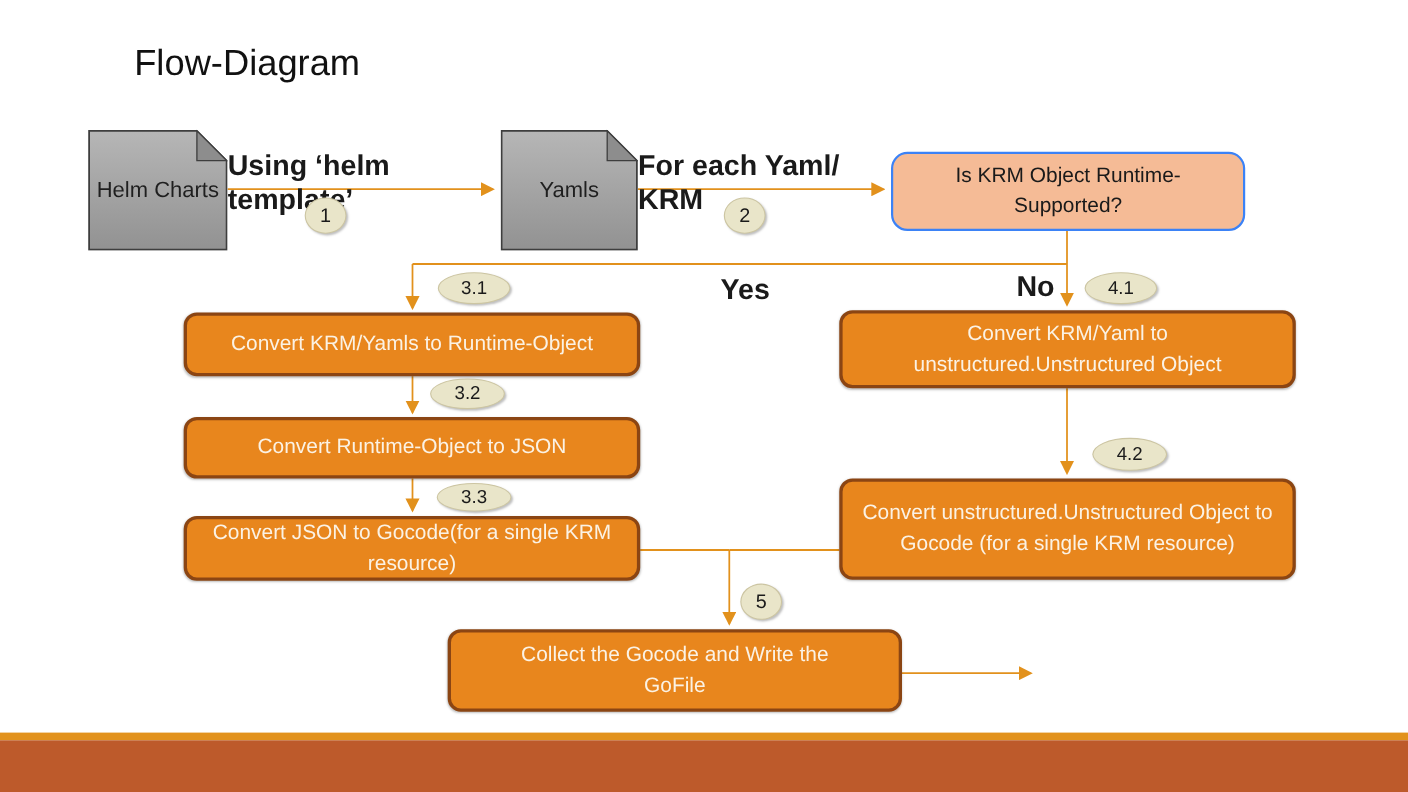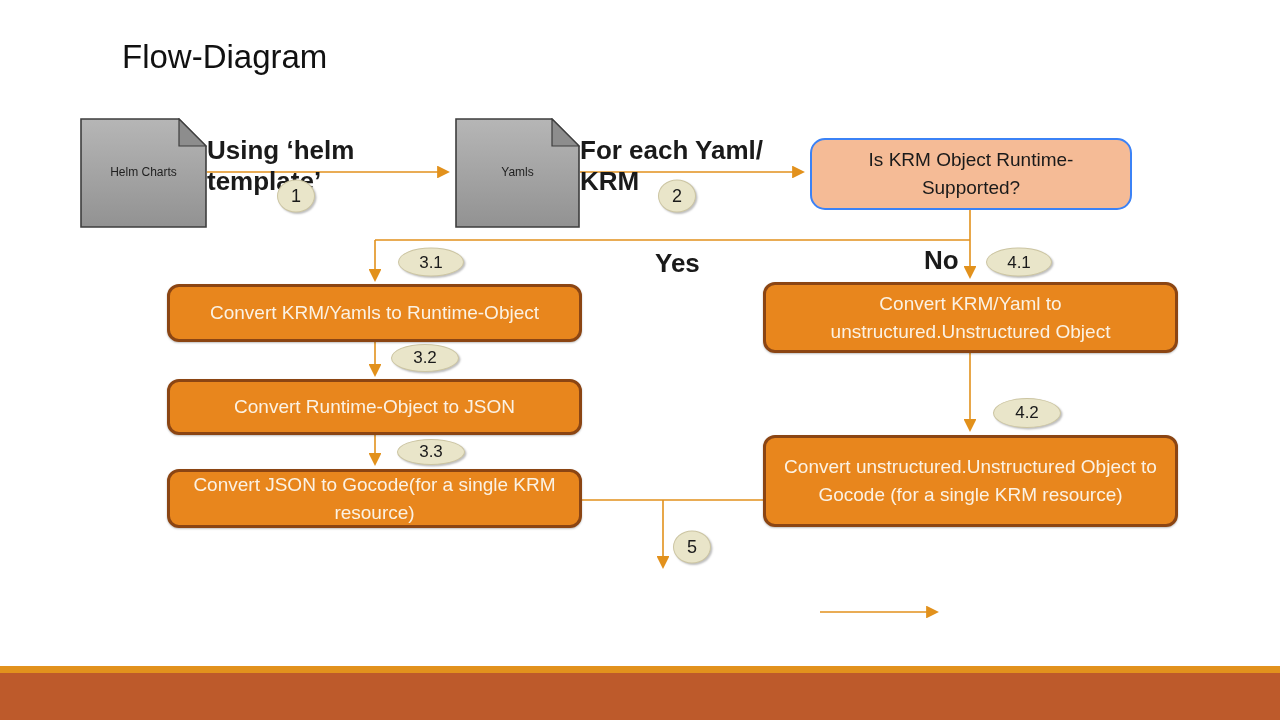--- a/index.html
+++ b/index.html
@@ -19,21 +19,21 @@
   .process{
     background:#E8861D;border:3px solid #8B4513;border-radius:12px;
     color:#FBF2E4;padding:4px 18px;box-shadow:0 1px 2px rgba(0,0,0,0.25);
   }
   .decision{
     background:#F5BB96;border:2px solid #3b82f6;border-radius:15px;
     color:#1a1a1a;padding:4px 14px;
   }
   .shape-node{background:transparent;border:none;color:#1f1f1f;padding:0;}
   .shape-node svg{position:absolute;left:0;top:0;}
-  .shape-node .lbl{position:relative;z-index:1;font-size:12px;}
+  .shape-node .lbl{position:relative;z-index:1;font-size:20px;}
   .edge-label{
     position:absolute;z-index:2;font-size:26px;color:#1a1a1a;text-align:left;font-weight:bold;
   }
   .badge{
     position:absolute;z-index:3;display:flex;align-items:center;justify-content:center;
     background:#E9E5C9;border:1px solid #CCC5A2;border-radius:50%;
     color:#1a1a1a;font-size:17px;box-shadow:1.5px 1.5px 2px rgba(0,0,0,0.25);
     transform:translate(-50%,-50%);
   }
   .footer-strip{position:absolute;left:0;top:666px;width:1280px;height:7px;background:#E2921D;z-index:1;}
@@ -92,20 +92,21 @@
 
   <div class="node decision" style="left:810px;top:138px;width:322px;height:72px;">Is KRM Object Runtime-Supported?</div>
 
   <div class="node process" style="left:167px;top:284px;width:415px;height:58px;">Convert KRM/Yamls to Runtime-Object</div>
   <div class="node process" style="left:167px;top:379px;width:415px;height:56px;">Convert Runtime-Object to JSON</div>
   <div class="node process" style="left:167px;top:469px;width:415px;height:59px;">Convert JSON to Gocode(for a single KRM resource)</div>
 
   <div class="node process" style="left:763px;top:282px;width:415px;height:71px;">Convert KRM/Yaml to unstructured.Unstructured Object</div>
   <div class="node process" style="left:763px;top:435px;width:415px;height:92px;">Convert unstructured.Unstructured Object to Gocode (for a single KRM resource)</div>
 
+  <div class="node process" style="left:407px;top:572px;width:413px;height:75px;padding:4px 40px;">Collect the Gocode and Write the GoFile</div>
 
 
   <div class="edge-label" style="left:207px;top:135px;width:248px;">Using ‘helm template’</div>
   <div class="edge-label" style="left:580px;top:135px;width:230px;">For each Yaml/ KRM</div>
   <div class="edge-label" style="left:655px;top:248px;width:50px;">Yes</div>
   <div class="edge-label" style="left:924px;top:245px;width:50px;">No</div>
 
   <div class="badge" style="left:296px;top:196px;width:36px;height:31px;font-size:18px;">1</div>
   <div class="badge" style="left:677px;top:196px;width:36px;height:31px;font-size:18px;">2</div>
   <div class="badge" style="left:431px;top:262px;width:64px;height:27px;">3.1</div>

